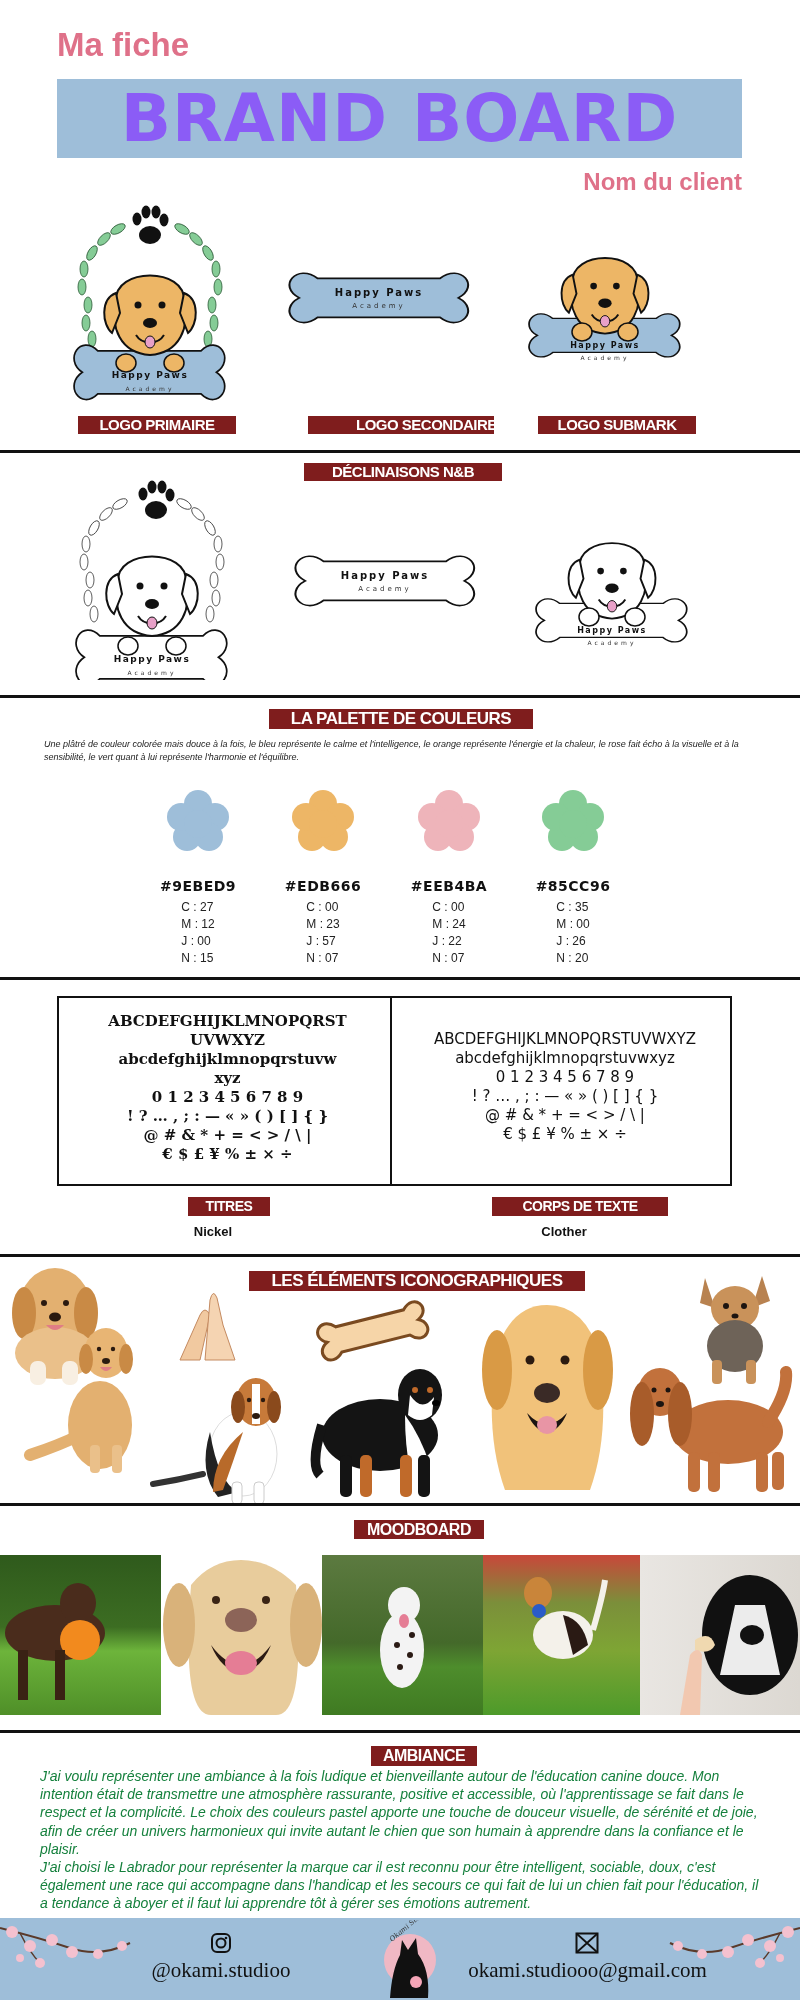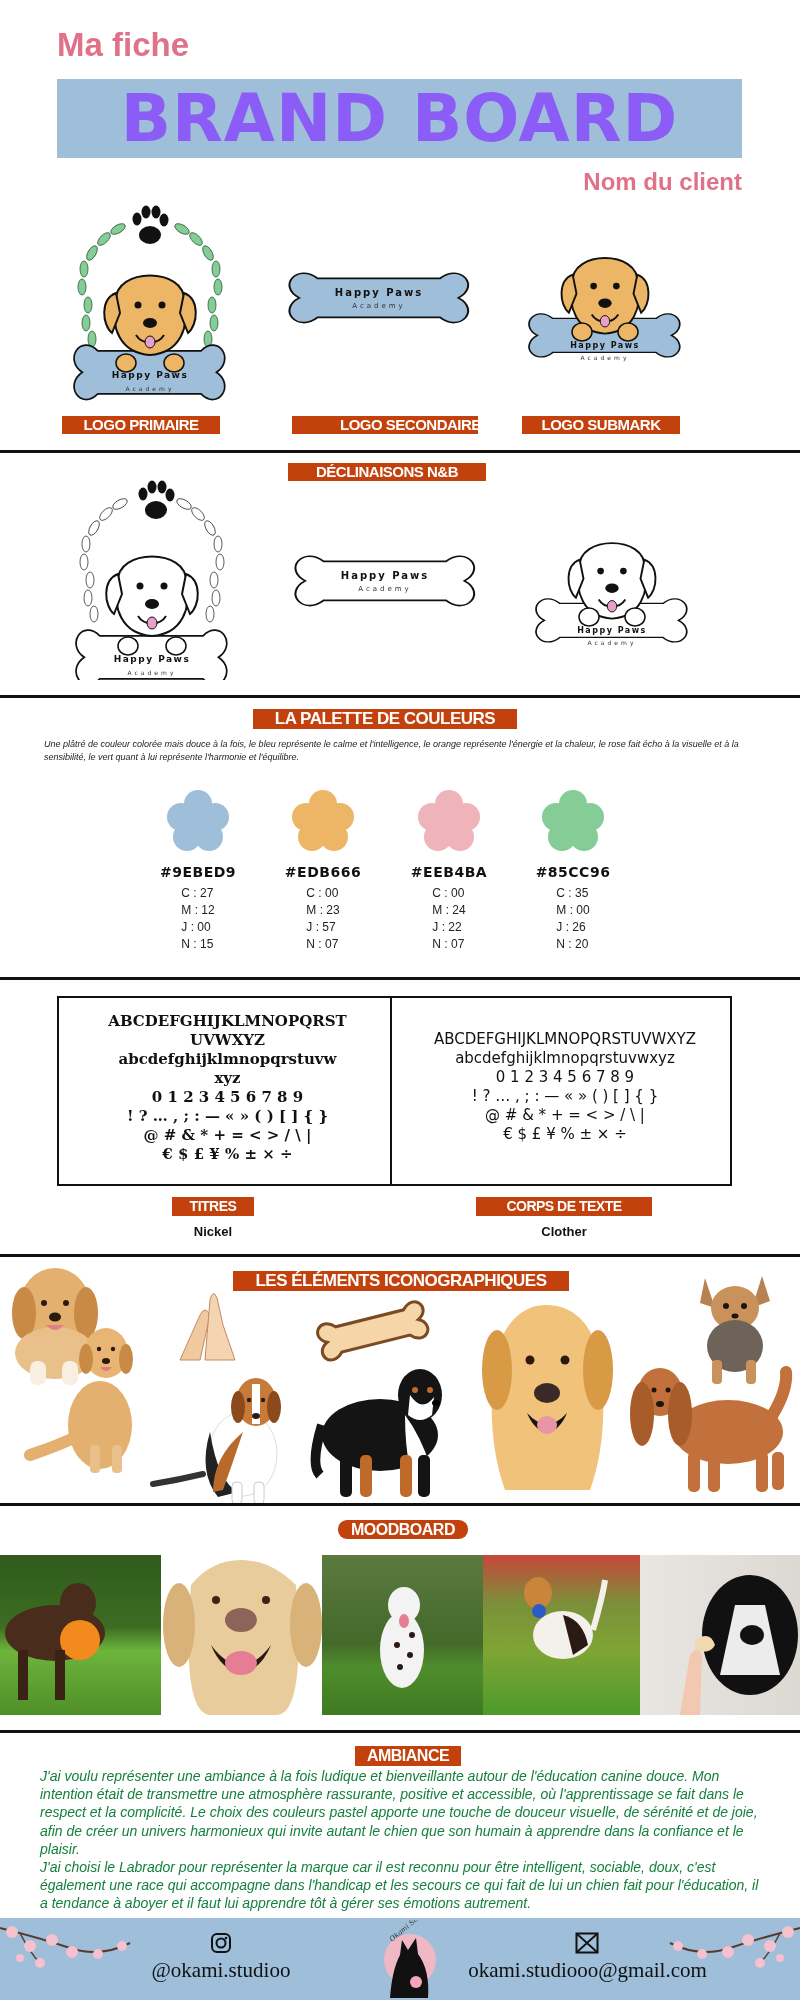--- a/index.html
+++ b/index.html
@@ -1,42 +1,42 @@
 <!DOCTYPE html>
 <html><head>
 <meta charset="utf-8">
 <style>
   * { box-sizing: border-box; margin: 0; padding: 0; }
   html, body { width: 800px; height: 2000px; background: #ffffff; overflow: hidden; }
   body { position: relative; font-family: "Liberation Sans", sans-serif; color: #111; }
 
   .abs { position: absolute; }
   .label-box {
-    position: absolute; background: #c2410c; color: #ffffff;
+    position: absolute; background: #7f1d1d; color: #ffffff;
     font-family: "Liberation Sans", sans-serif; font-weight: 700;
-    text-align: center; white-space: nowrap; letter-spacing: -0.5px;
+    text-align: center; white-space: nowrap; letter-spacing: -0.5px; margin-left: 16px;
   }
   .hr { position: absolute; left: 0; width: 800px; height: 3px; background: #111; }
 
   
   .ma-fiche { left: 57px; top: 26px; font-size: 33px; font-weight: 700; color: #df7189; }
   .brand-band { left: 57px; top: 79px; width: 685px; height: 79px; background: #9ebed9; }
   .brand-title { left: 57px; top: 79px; width: 685px; height: 79px; text-align: center;
     font-family: "DejaVu Sans", sans-serif; font-weight: 700; font-size: 66px; line-height: 79px;
     color: #8b5cf6; letter-spacing: 1px; }
   .client { right: 58px; top: 168px; font-size: 24px; font-weight: 700; color: #df7189; }
 
   
   .logo { position: absolute; }
   .logo svg { display: block; }
 
   
   .palette-desc { left: 44px; top: 738px; width: 712px; font-size: 9px; font-style: italic; line-height: 13px; color: #222; }
   .swatch-col { position: absolute; top: 784px; width: 110px; text-align: center; }
-  .swatch-col .hex { font-family: "DejaVu Sans", sans-serif; font-weight: 700; font-size: 14px; letter-spacing: 0.5px; }
+  .swatch-col .hex { font-family: "DejaVu Sans", sans-serif; font-weight: 700; font-size: 14px; margin-top: 14px; letter-spacing: 0.5px; }
   .swatch-col .cmyk { font-size: 12px; line-height: 17px; margin-top: 5px; text-align: left; display: inline-block; color: #222; }
 
   
   .type-box { left: 57px; top: 996px; width: 675px; height: 190px; border: 2px solid #111; }
   .type-divider { left: 390px; top: 996px; width: 2px; height: 190px; background: #111; }
   .type-left { left: 70px; top: 1012px; width: 315px; text-align: center; font-family: "DejaVu Serif", serif; font-weight: 900; font-size: 15px; line-height: 19px; color: #111; }
   .type-right { left: 400px; top: 1030px; width: 330px; text-align: center; font-family: "DejaVu Sans", sans-serif; font-size: 15px; line-height: 19px; color: #111; }
   .font-name { font-weight: 700; font-size: 13px; text-align: center; }
 
   
@@ -430,21 +430,21 @@
     <ellipse cx="32" cy="52" rx="4" ry="3" fill="#1c1410"></ellipse>
     <rect x="60" y="100" width="12" height="40" rx="5" fill="#c2713c"></rect>
       <rect x="80" y="100" width="12" height="40" rx="5" fill="#c2713c"></rect>
     <rect x="128" y="100" width="12" height="40" rx="5" fill="#c2713c"></rect>
       <rect x="144" y="100" width="12" height="38" rx="5" fill="#c2713c"></rect>
   </svg>
 </div>
 
 <div class="hr" style="top:1503px;"></div>
 
-<div class="label-box" style="left:338px; top:1520px; width:130px; height:19px; font-size:16px; line-height:19px;border-radius:9px;">MOODBOARD</div>
+<div class="label-box" style="left:338px; top:1520px; width:130px; height:19px; font-size:16px; line-height:19px;">MOODBOARD</div>
 
 <div class="mood" style="left:0; width:161px; background: linear-gradient(#2f5a1c 0%, #3c6d22 45%, #6db43b 60%, #4f8f28 100%);">
   <svg width="161" height="160" viewBox="0 0 161 160">
     <ellipse cx="55" cy="78" rx="50" ry="28" fill="#4a2c1c"></ellipse>
     <ellipse cx="78" cy="48" rx="18" ry="20" fill="#4a2c1c"></ellipse>
     <circle cx="80" cy="85" r="20" fill="#f28a1e"></circle>
     <rect x="18" y="95" width="10" height="50" fill="#3a2214"></rect>
       <rect x="55" y="95" width="10" height="50" fill="#3a2214"></rect>
   </svg>
 </div>

